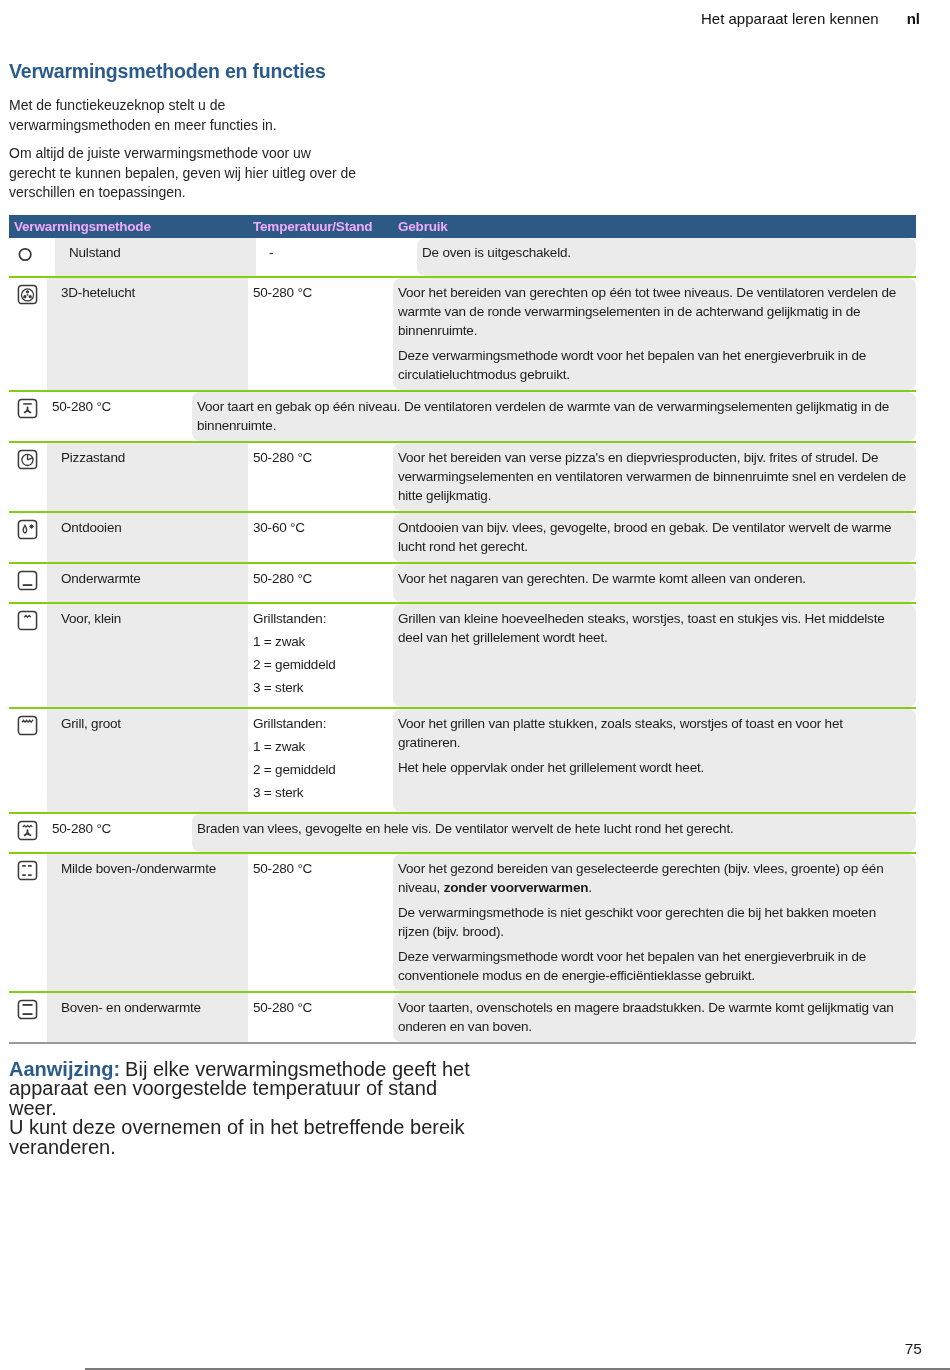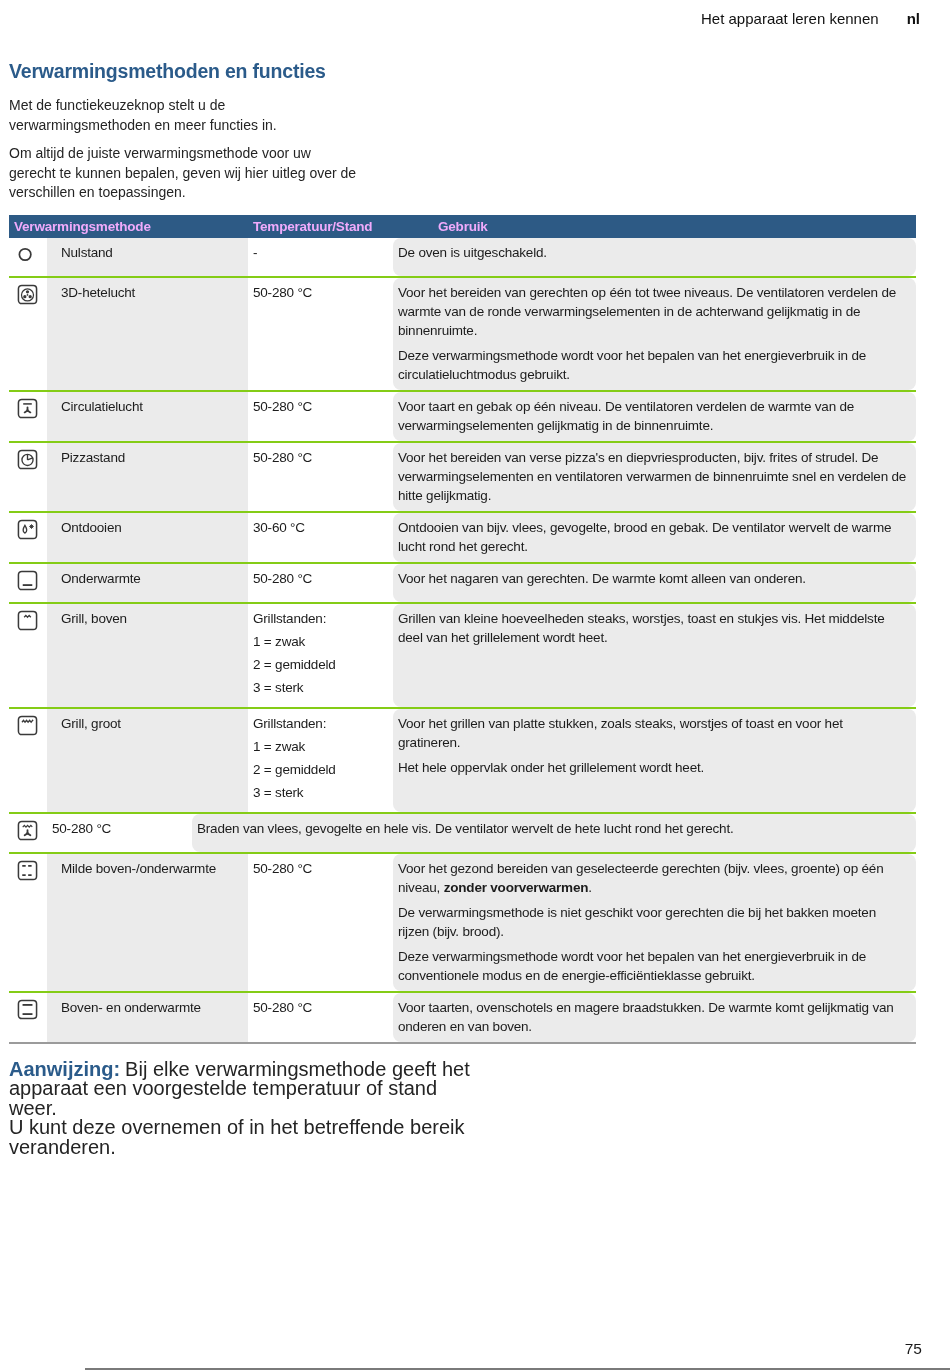--- a/index.html
+++ b/index.html
@@ -41,23 +41,23 @@
   }
   .thead {
     display: flex;
     background: var(--headerbar, #2d5a85);
     color: #f0abfc; font-weight: bold;
     height: 23px; line-height: 23px;
   }
   .th { padding-left: 5px; }
   .th-method { width: 239px; }
   .th-temp   { width: 145px; }
-  .th-use    { flex: 1; margin-left: 40px; }
+  .th-use    { flex: 1; }
   .tr { display: flex; border-top: 2px solid #84cc16; }
-  .tr:first-child { border-top: none; }
+  .tr:first-child { border-top: none; gap: 8px; }
   .td { padding-top: 5px; padding-bottom: 6px; line-height: 19px; }
   .col-icon   { width: 38px;  background: #ffffff; padding-left: 8px; }
   .col-method { width: 201px; background: var(--shade, #ebebeb); padding-left: 14px; }
   .col-temp   { width: 145px; background: #ffffff; padding-left: 5px; }
   .col-use    { flex: 1;      background: var(--shade, #ebebeb); padding-left: 5px; padding-right: 8px; border-radius: 8px; }
   .temp-line { margin-bottom: 4px; }
   .use-para  { margin-bottom: 6px; }
   .use-para:last-child { margin-bottom: 0; }
   .icon-wrap { display: inline-block; margin-top: 1px; }
   .icon-wrap svg { display: block; }
@@ -134,21 +134,20 @@
           <p class="use-para"><span>Deze verwarmingsmethode wordt voor het bepalen van het energieverbruik in de circulatieluchtmodus gebruikt.</span></p>
         </div>
       </div>
       <div class="tr">
         <div class="td col-icon"><span class="icon-wrap"><svg width="21" height="21" viewBox="0 0 22 22">
               <rect x="1.5" y="1.5" width="19" height="19" rx="3.5" fill="none" stroke="#3a3a3a" stroke-width="1.6"></rect>
               <line x1="6.5" y1="6.2" x2="15.5" y2="6.2" fill="none" stroke="#3a3a3a" stroke-width="1.6"></line>
               <circle cx="11" cy="13.2" r="1.3" fill="#3a3a3a"></circle>
               <path d="M11,13.2 L11,9.799999999999999 M11,13.2 L8,15.1 M11,13.2 L14,15.1" fill="none" stroke="#3a3a3a" stroke-width="1.9" stroke-linecap="round"></path>
             </svg></span></div>
-        <div class="td col-method">Circulatielucht</div>
         <div class="td col-temp">
           <div class="temp-line">50-280 °C</div>
         </div>
         <div class="td col-use">
           <p class="use-para"><span>Voor taart en gebak op één niveau. De ventilatoren verdelen de warmte van de verwarmingselementen gelijkmatig in de binnenruimte.</span></p>
         </div>
       </div>
       <div class="tr">
         <div class="td col-icon"><span class="icon-wrap"><svg width="21" height="21" viewBox="0 0 22 22">
               <rect x="1.5" y="1.5" width="19" height="19" rx="3.5" fill="none" stroke="#3a3a3a" stroke-width="1.6"></rect>
@@ -188,21 +187,21 @@
         </div>
         <div class="td col-use">
           <p class="use-para"><span>Voor het nagaren van gerechten. De warmte komt alleen van onderen.</span></p>
         </div>
       </div>
       <div class="tr">
         <div class="td col-icon"><span class="icon-wrap"><svg width="21" height="21" viewBox="0 0 22 22">
               <rect x="1.5" y="1.5" width="19" height="19" rx="3.5" fill="none" stroke="#3a3a3a" stroke-width="1.6"></rect>
               <polyline points="7.5,7.6 9.25,5.6 11,7.6 12.75,5.6 14.5,7.6" fill="none" stroke="#3a3a3a" stroke-width="1.3"></polyline>
             </svg></span></div>
-        <div class="td col-method">Grill, boven</div>
+        <div class="td col-method">Voor, klein</div>
         <div class="td col-temp">
           <div class="temp-line">Grillstanden:</div>
           <div class="temp-line">1 = zwak</div>
           <div class="temp-line">2 = gemiddeld</div>
           <div class="temp-line">3 = sterk</div>
         </div>
         <div class="td col-use">
           <p class="use-para"><span>Grillen van kleine hoeveelheden steaks, worstjes, toast en stukjes vis. Het middelste deel van het grillelement wordt heet.</span></p>
         </div>
       </div>

